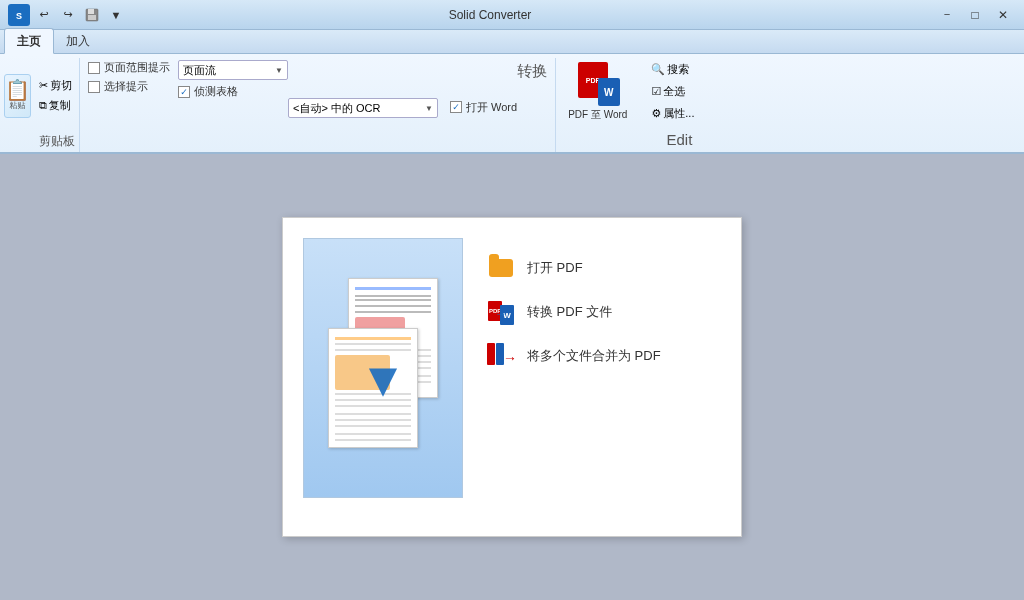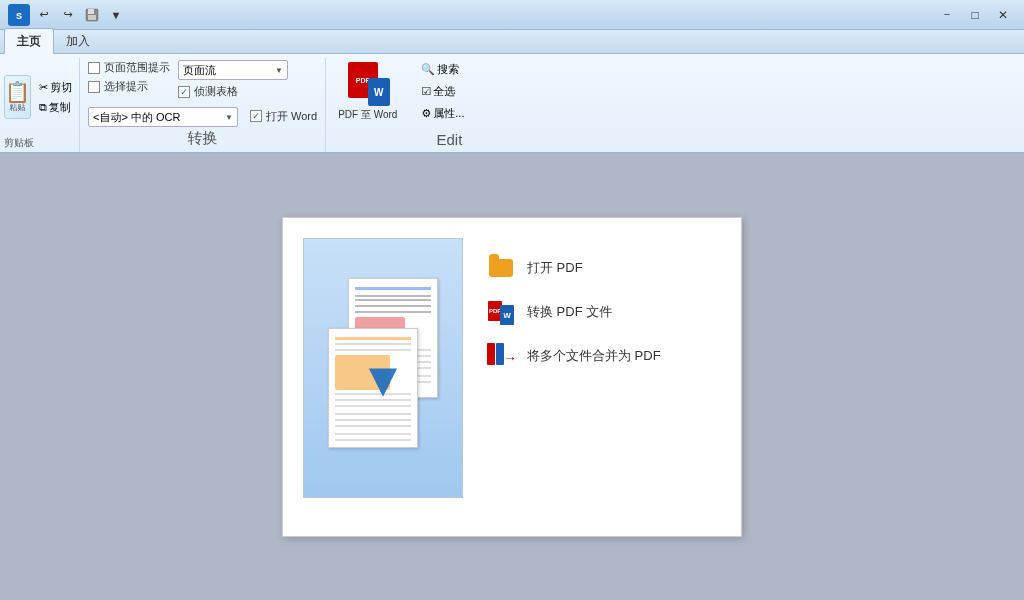--- a/index.html
+++ b/index.html
@@ -180,32 +180,32 @@
       align-items: center;
       gap: 2px;
       padding: 1px 4px;
       cursor: pointer;
       border-radius: 2px;
       font-size: 11px;
       white-space: nowrap;
       height: 18px;
     }
     .clipboard-label {
-      font-size: 10px;
+      font-size: 12px;
       color: #555;
-      text-align: left;
+      text-align: right;
       margin-top: 2px;
       align-self: flex-end;
       width: 100%;
     }
 
     
     .convert-group {
       display: flex;
-      flex-direction: column;
+      flex-direction: row;
       padding: 2px 8px;
       border-right: 1px solid #c5daf0;
       min-width: 220px;
     }
     .convert-top {
       display: flex;
       gap: 8px;
       align-items: flex-start;
       flex: 1;
     }
@@ -638,20 +638,21 @@
     <button class="qat-btn">↪</button>
     <button class="qat-btn">
       <svg width="14" height="14" viewBox="0 0 14 14">
         <rect x="1" y="1" width="12" height="12" rx="1" fill="#888" stroke="#666" stroke-width="0.5"></rect>
         <rect x="3" y="1" width="6" height="5" fill="#ddd"></rect>
         <rect x="3" y="7" width="8" height="5" fill="#ccc"></rect>
       </svg>
     </button>
     <button class="qat-btn">▼</button>
   </div>
+  <div class="title-text">Solid Converter</div>
   <div class="window-controls">
     <button class="win-btn">－</button>
     <button class="win-btn">□</button>
     <button class="win-btn close">✕</button>
   </div>
 </div>
 
 <div class="ribbon-tabs">
   <div class="ribbon-tab active">主页</div>
   <div class="ribbon-tab">加入</div>

